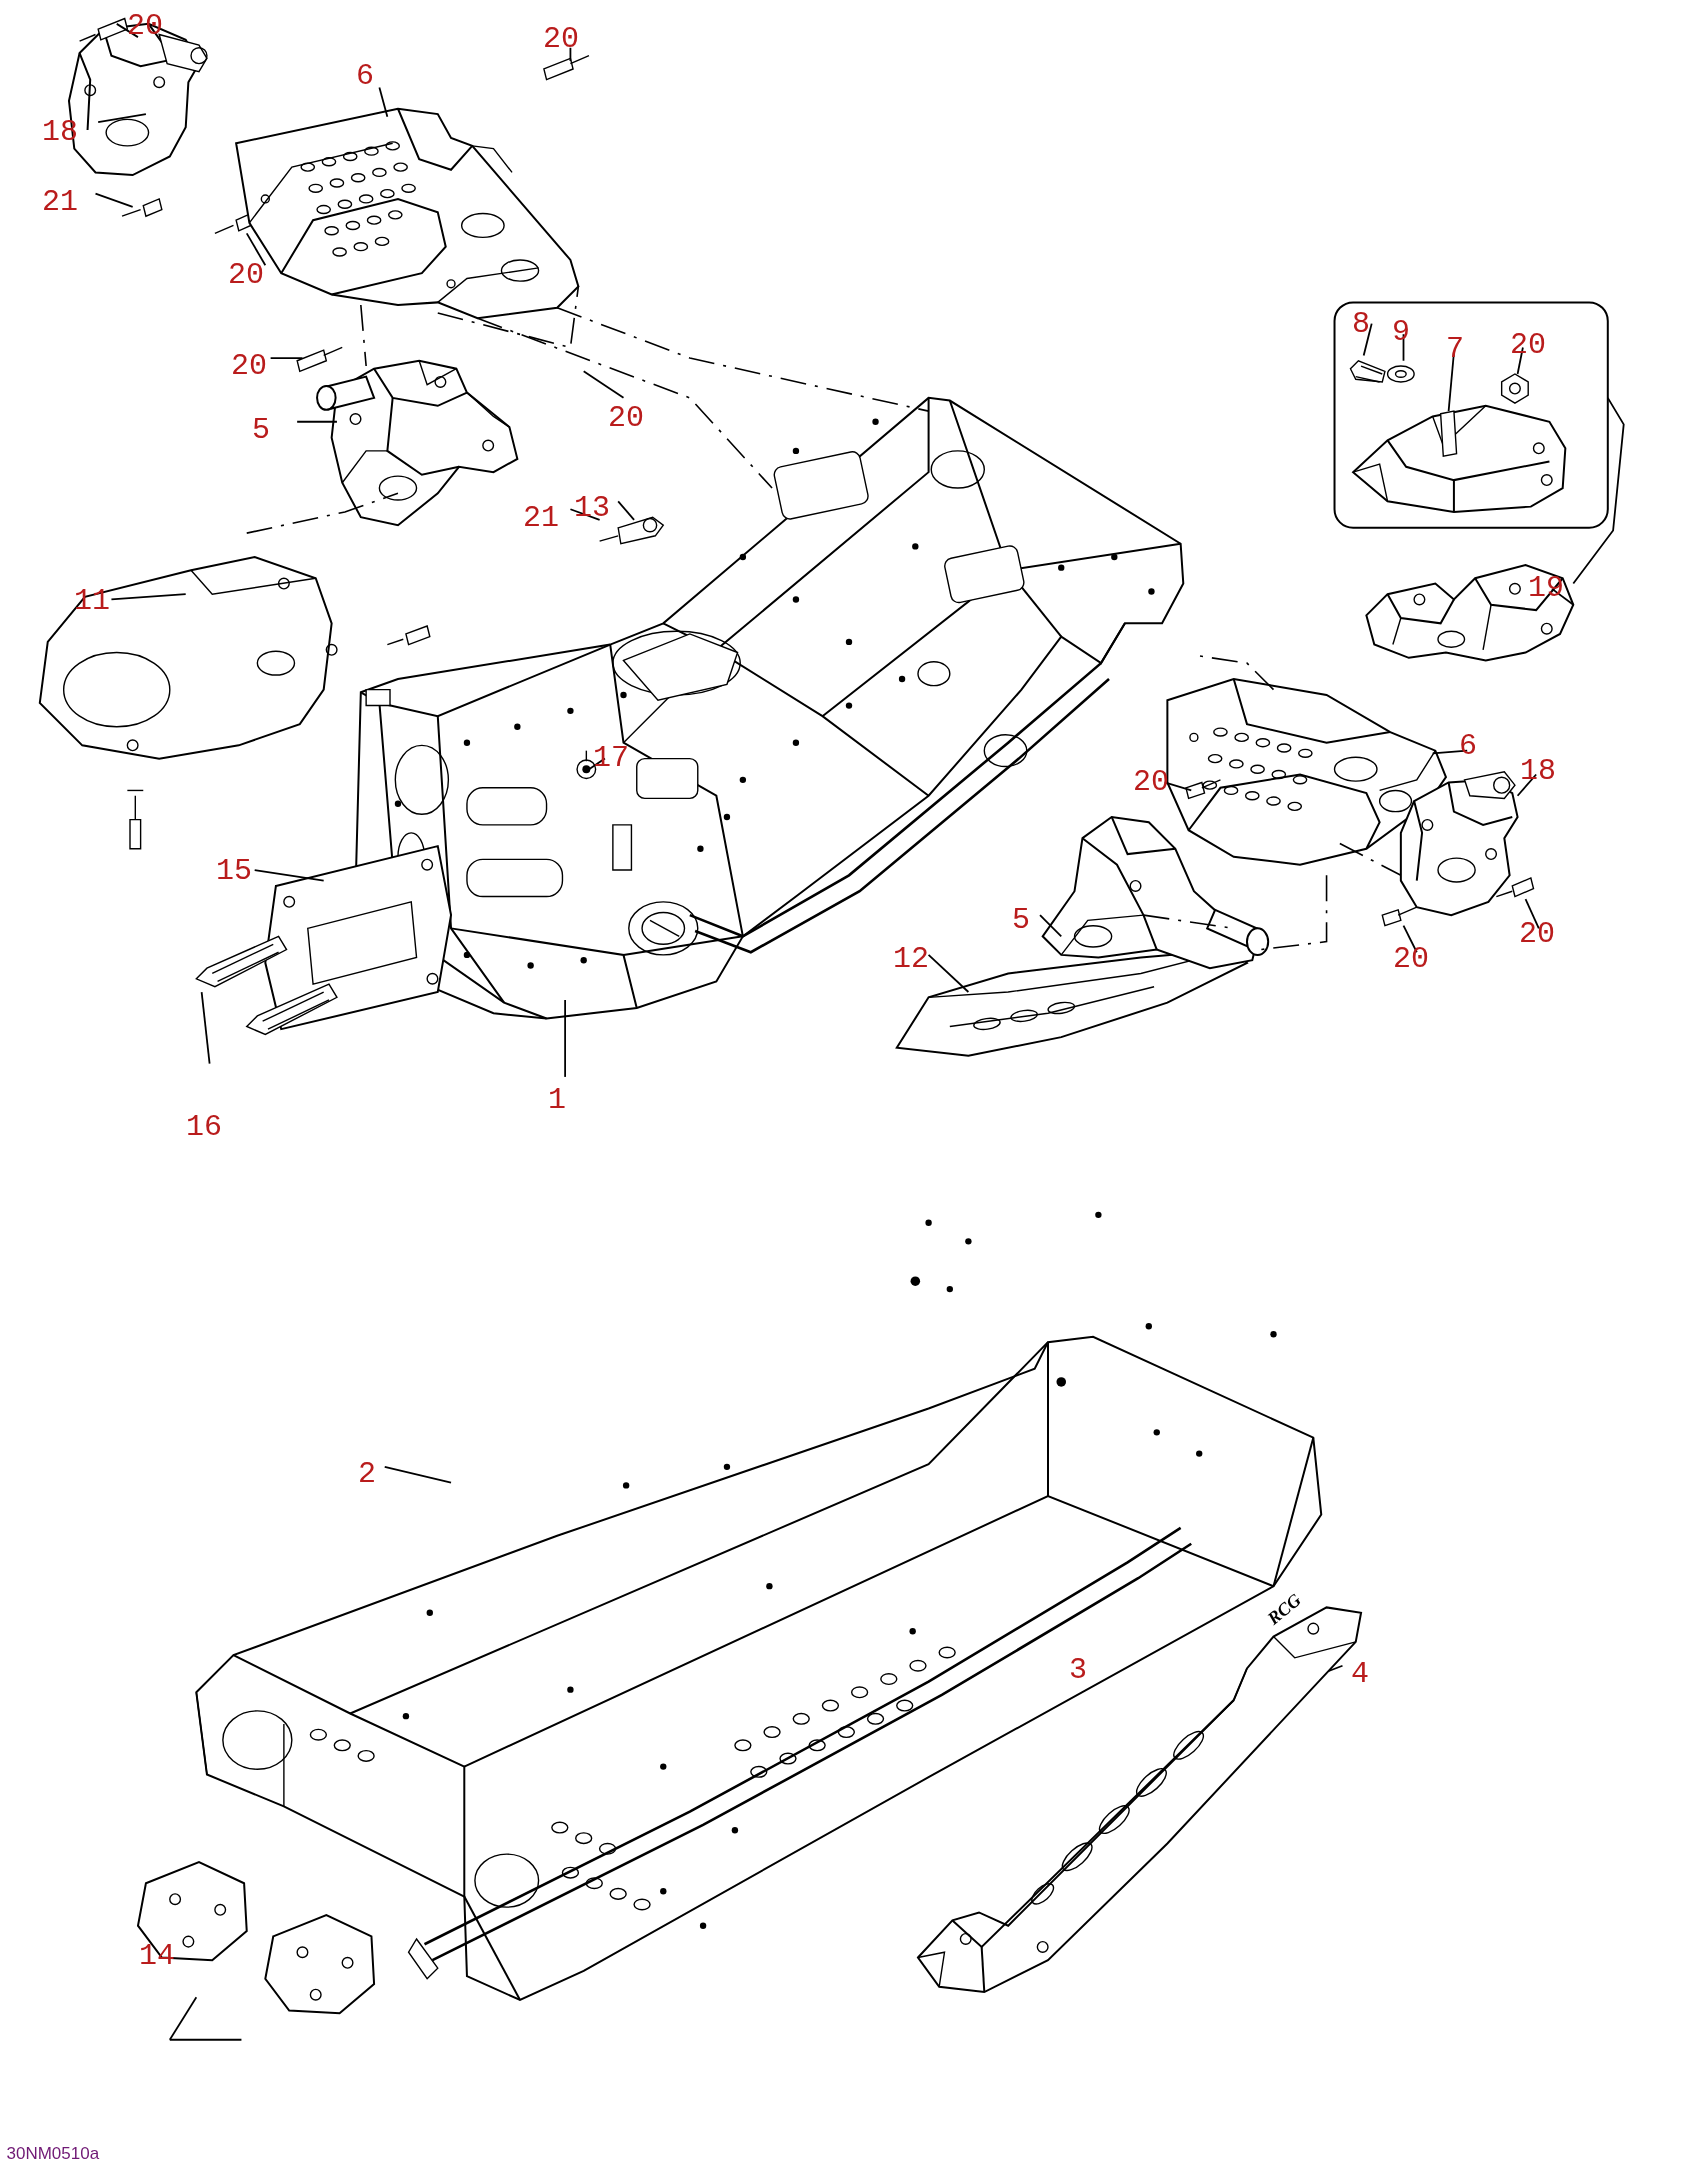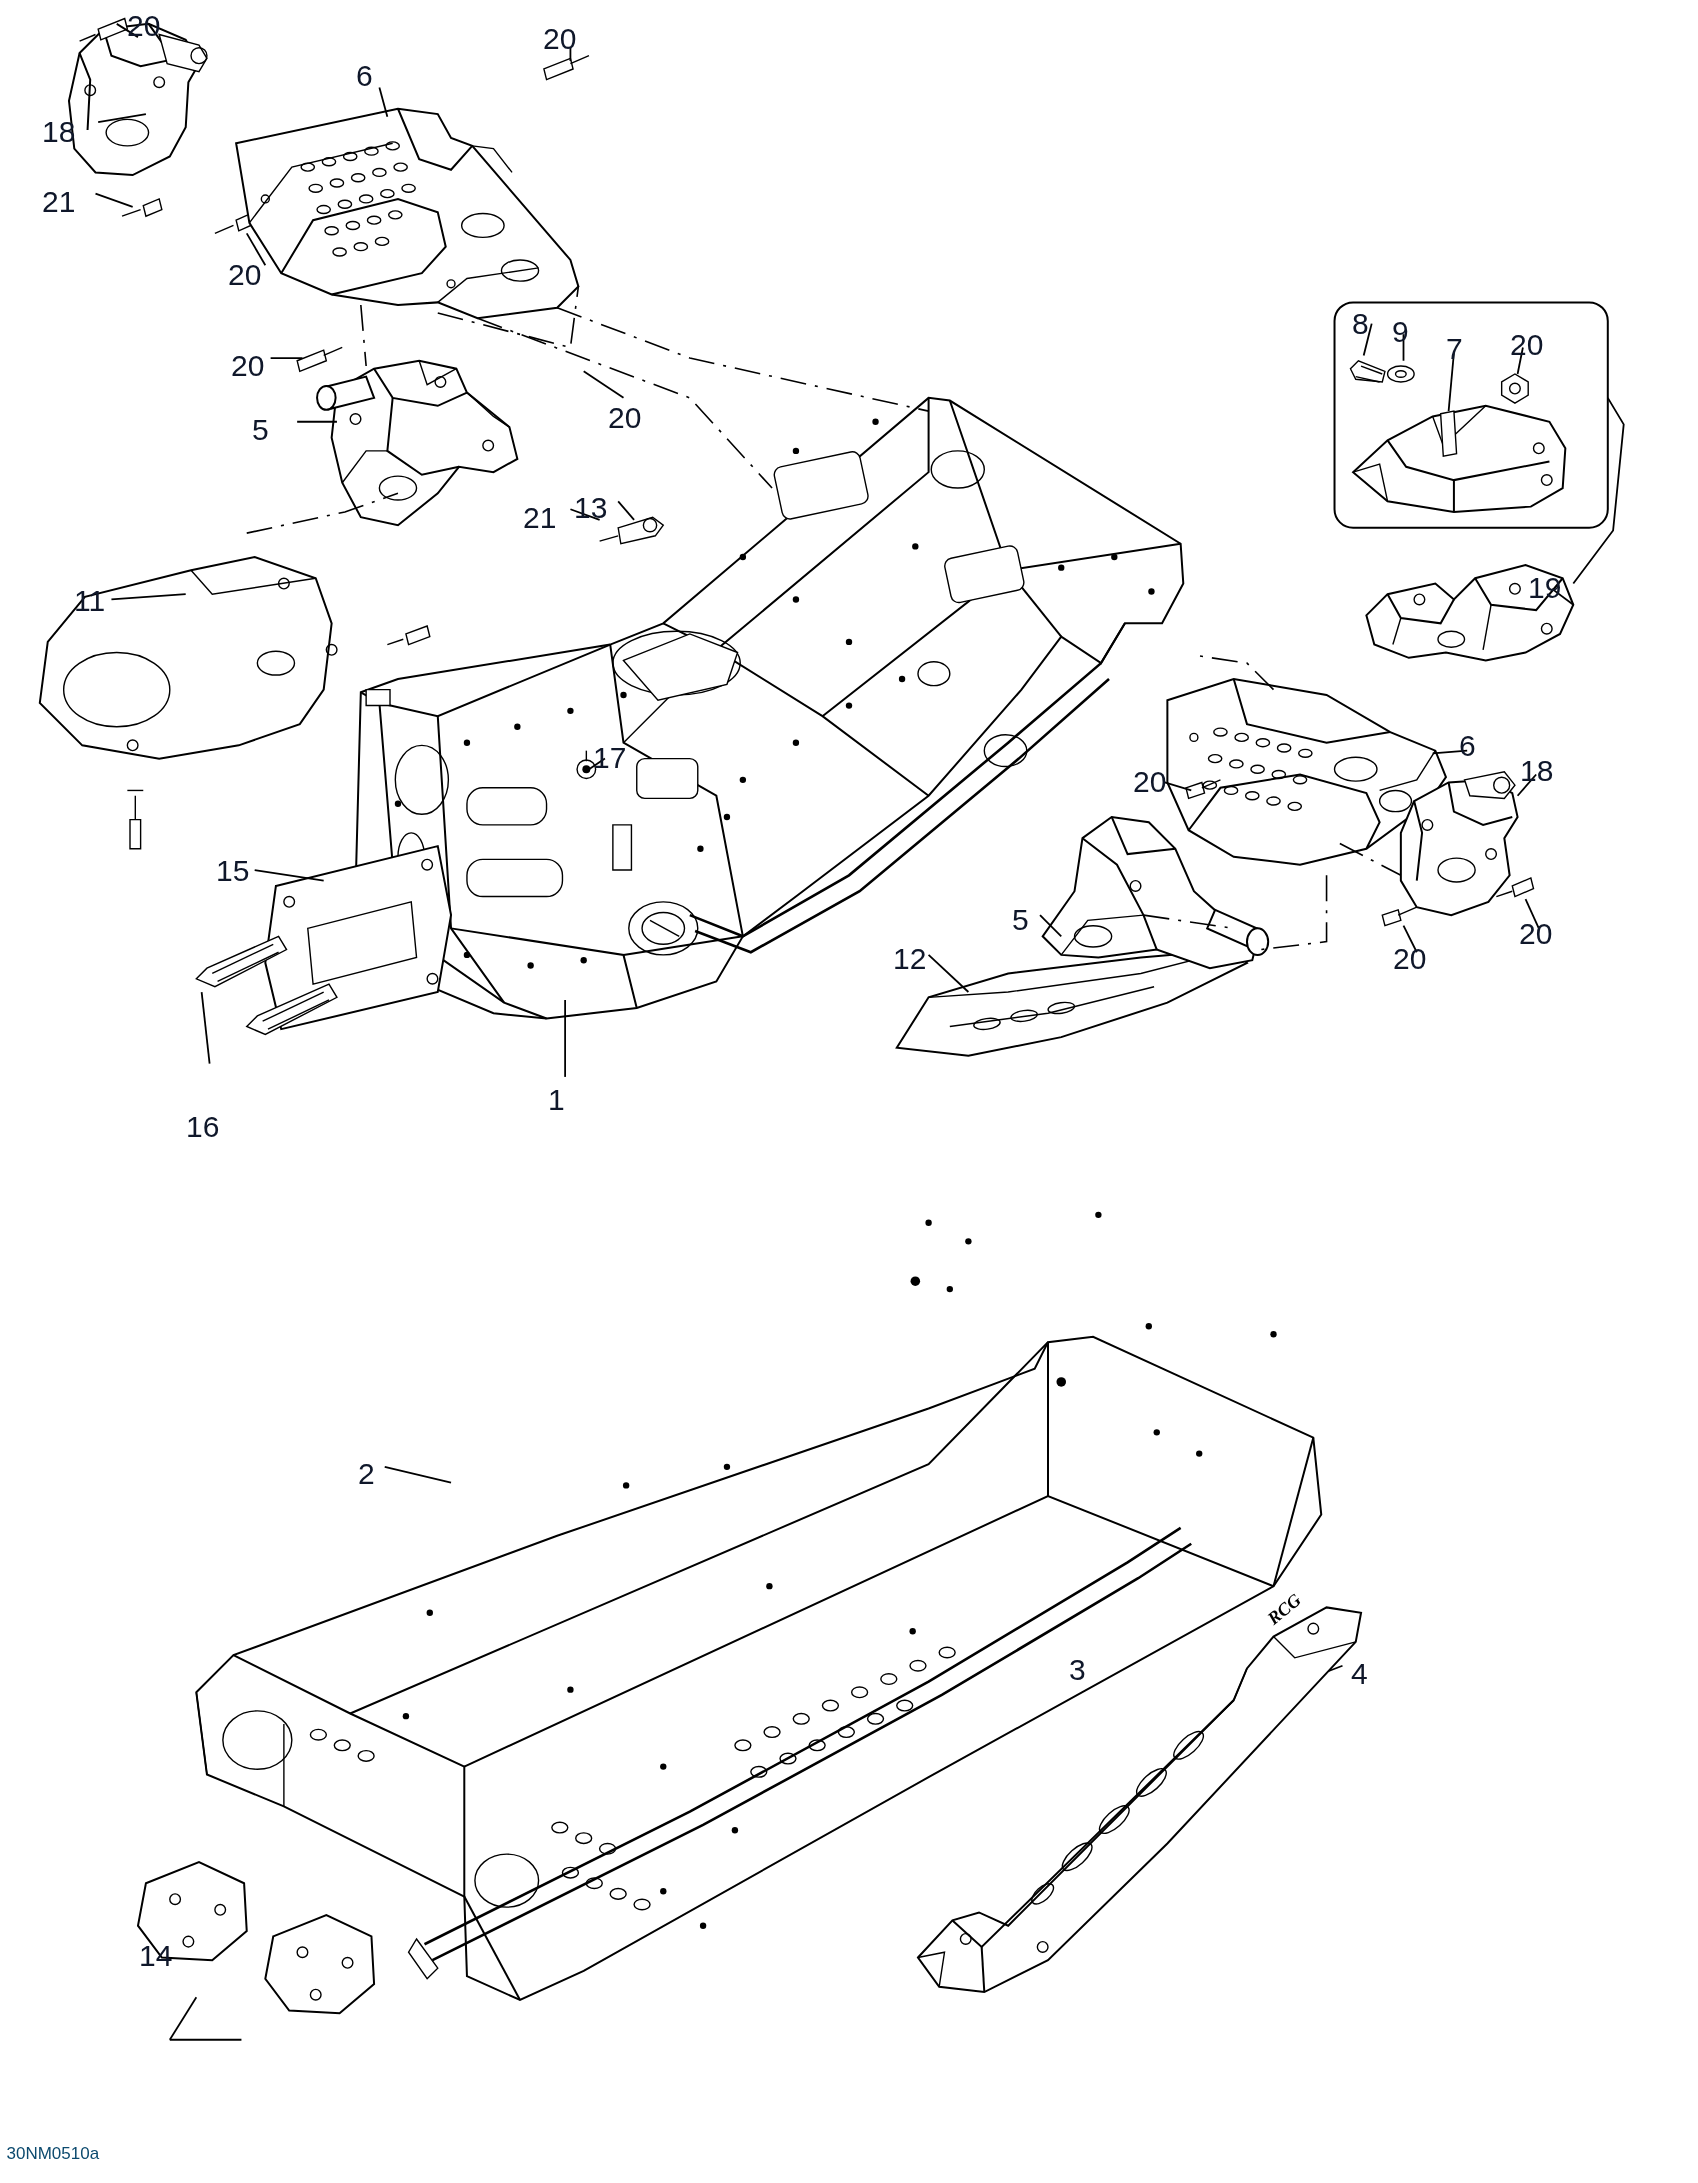--- a/index.html
+++ b/index.html
@@ -21,34 +21,34 @@
     height: 2183px;
   }
   svg#parts-svg {
     position: absolute;
     left: 0; top: 0;
     width: 1698px;
     height: 2183px;
   }
   .callout {
     position: absolute;
-    font-family: Liberation Sans, sans-serif;
+    font-family: Liberation Mono, monospace;
     font-size: 30px;
-    color: #0f172a;
+    color: #b91c1c;
     line-height: 1;
     white-space: nowrap;
     user-select: none;
   }
   .sheet-code {
     position: absolute;
     left: 6.5px;
     top: 2144px;
     font-family: "Liberation Sans", sans-serif;
     font-size: 17px;
-    color: #0c4a6e;
+    color: #701a75;
     white-space: nowrap;
   }
   .part-label-rcg {
     position: absolute;
     font-family: "Liberation Serif", serif;
     font-size: 18px;
     font-style: italic;
     font-weight: bold;
     color: #000000;
     white-space: nowrap;

